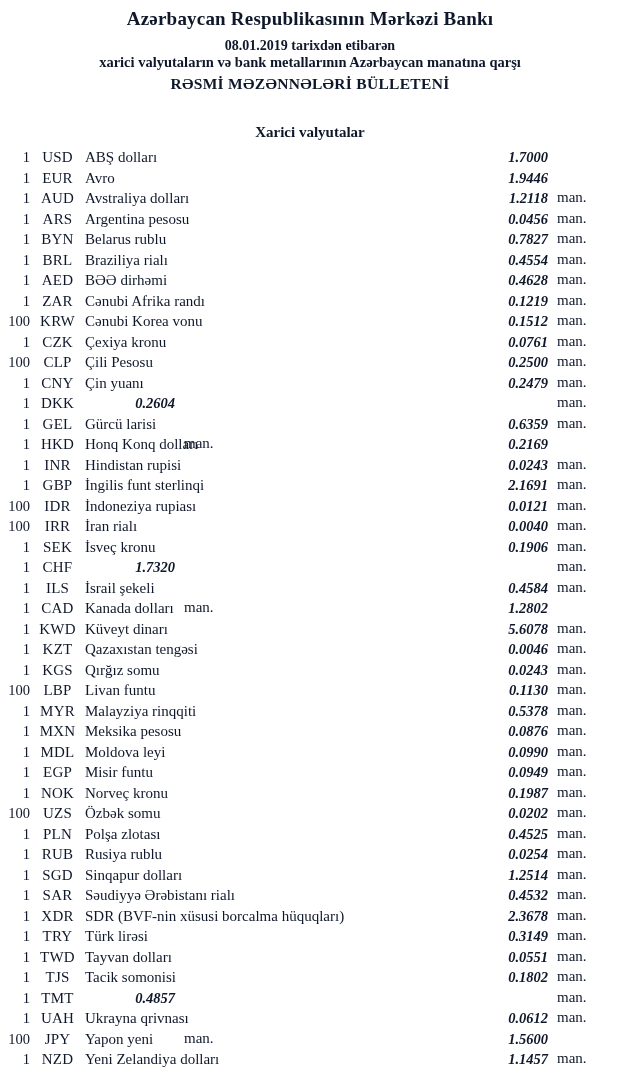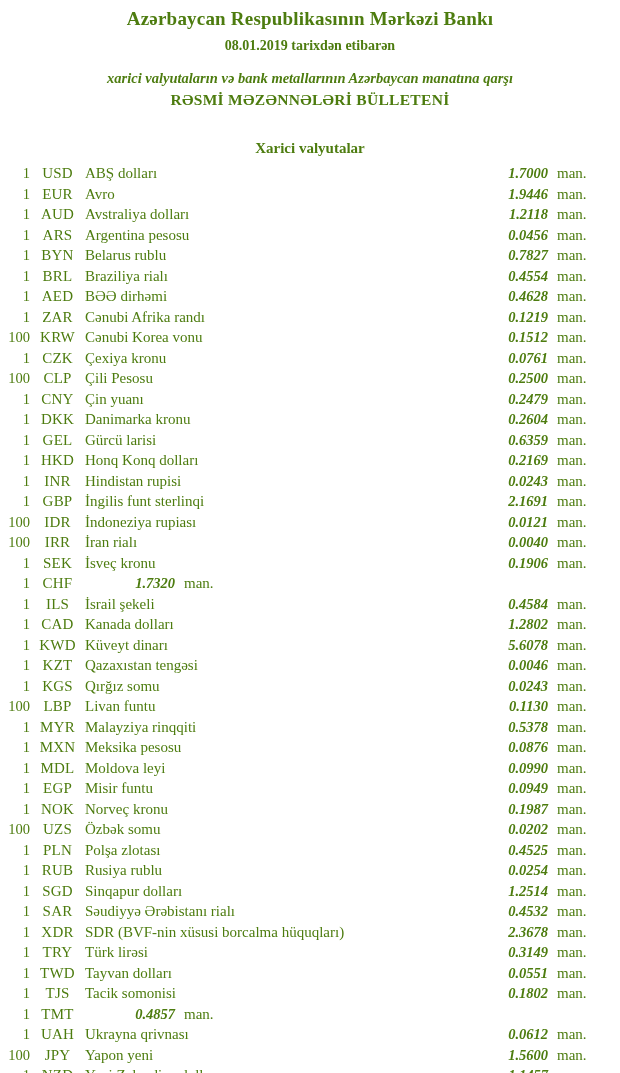--- a/index.html
+++ b/index.html
@@ -5,45 +5,44 @@
   html, body {
     margin: 0;
     padding: 0;
     background: #ffffff;
   }
   .page {
     position: relative;
     width: 620px;
     height: 1073px;
     background: #ffffff;
-    color: #4d7c0f;
+    color: #0f172a;
     font-family: "Liberation Serif", "DejaVu Serif", serif;
     overflow: hidden;
   }
   .hdr {
     text-align: center;
     font-weight: bold;
     margin: 0;
   }
   .title {
     padding-top: 7px;
     font-size: 19px;
     line-height: 23px;
     letter-spacing: 0.2px;
   }
   .sub-date {
     margin-top: 7px;
     font-size: 14px;
     line-height: 17px;
   }
   .sub-desc {
-    margin-top: 16px;
+    margin-top: 0;
     font-size: 14.5px;
     line-height: 17px;
-    font-style: italic;
   }
   .sub-bulletin {
     margin-top: 4px;
     font-size: 15.5px;
     line-height: 18px;
     letter-spacing: 0.3px;
   }
   .section-title {
     margin-top: 31px;
     font-size: 15px;
@@ -79,20 +78,21 @@
     text-align: right;
     font-weight: bold;
     font-style: italic;
     font-size: 14.5px;
   }
   .unit {
     width: 35px;
     margin-left: 9px;
     margin-right: 28px;
     text-align: left;
+    margin-top: 40px;
   }
 </style>
 </head>
 <body>
 
 <div class="page">
   <div class="hdr title">Azərbaycan Respublikasının Mərkəzi Bankı</div>
   <div class="hdr sub-date">08.01.2019 tarixdən etibarən</div>
   <div class="hdr sub-desc">xarici valyutaların və bank metallarının Azərbaycan manatına qarşı</div>
   <div class="hdr sub-bulletin">RƏSMİ MƏZƏNNƏLƏRİ BÜLLETENİ</div>
@@ -192,21 +192,20 @@
     <span class="qty">1</span>
     <span class="code">CNY</span>
     <span class="name">Çin yuanı</span>
     <span class="rate">0.2479</span>
     <span class="unit">man.</span>
   </div>
 
   <div class="row">
     <span class="qty">1</span>
     <span class="code">DKK</span>
-    <span class="name">Danimarka kronu</span>
     <span class="rate">0.2604</span>
     <span class="unit">man.</span>
   </div>
 
   <div class="row">
     <span class="qty">1</span>
     <span class="code">GEL</span>
     <span class="name">Gürcü larisi</span>
     <span class="rate">0.6359</span>
     <span class="unit">man.</span>

